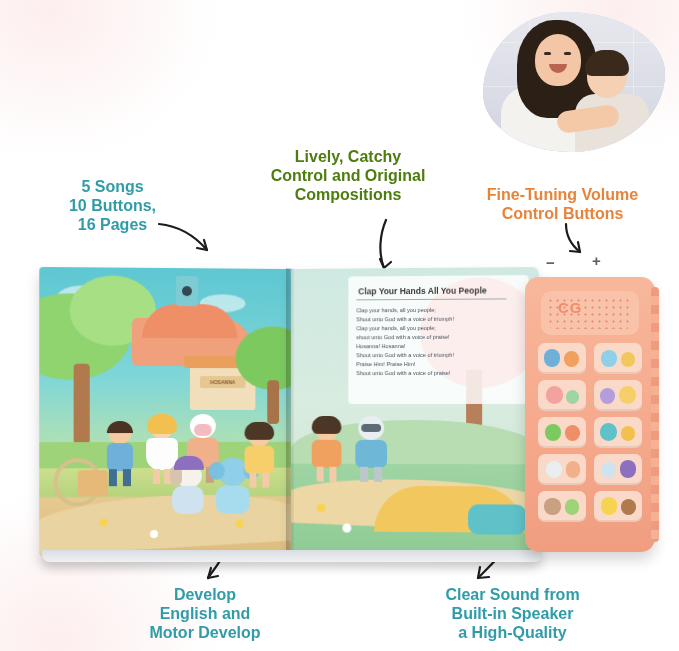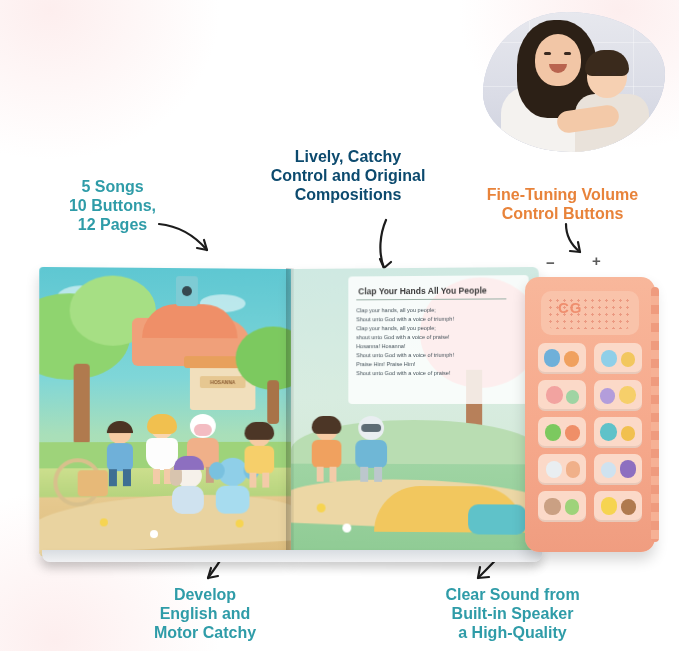--- a/index.html
+++ b/index.html
@@ -21,21 +21,21 @@
     background:radial-gradient(closest-side,#fdeeee 0%,rgba(253,238,238,0) 100%);}
 
   
   .callout{position:absolute;font-weight:bold;line-height:1.18;text-align:center;}
   .c-orange{color:#e8833a;}
   .c-teal{color:#2f9ca8;}
 
   #headline{left:150px;top:16px;width:330px;font-size:17px;color:#e8833a;}
   #headline .l1{font-size:17.5px;}
 
-  #melodies{left:243px;top:148px;width:210px;font-size:16px;color:#0c4a6e;}
+  #melodies{left:243px;top:148px;width:210px;font-size:16px;color:#4d7c0f;}
   #volume{left:455px;top:186px;width:215px;font-size:16px;color:#e8833a;}
   #songs{left:40px;top:178px;width:145px;font-size:16px;color:#2f9ca8;}
   #develop{left:115px;top:586px;width:180px;font-size:16px;color:#2f9ca8;}
   #clearsound{left:405px;top:586px;width:215px;font-size:16px;color:#2f9ca8;}
 
   
   .photo{
     position:absolute;left:483px;top:12px;width:182px;height:140px;
     border-radius:46% 54% 52% 48% / 58% 44% 56% 42%;
     overflow:hidden;
@@ -161,38 +161,38 @@
     <div class="ph-kid-head"></div>
     <div class="ph-kid-hair"></div>
     <div class="ph-kid-eye1"></div>
     <div class="ph-kid-eye2"></div>
     <div class="ph-arm"></div>
   </div>
 
   <div class="callout c-teal" id="songs">
     <div>5 Songs</div>
     <div>10 Buttons,</div>
-    <div>12 Pages</div>
+    <div>16 Pages</div>
   </div>
 
   <div class="callout c-teal" id="melodies">
     <div>Lively, Catchy</div>
     <div>Control and Original</div>
     <div>Compositions</div>
   </div>
 
   <div class="callout c-orange" id="volume">
     <div>Fine-Tuning Volume</div>
     <div>Control Buttons</div>
   </div>
 
   <div class="callout c-teal" id="develop">
     <div>Develop</div>
     <div>English and</div>
-    <div>Motor Catchy</div>
+    <div>Motor Develop</div>
   </div>
 
   <div class="callout c-teal" id="clearsound">
     <div>Clear Sound from</div>
     <div>Built-in Speaker</div>
     <div>a High-Quality</div>
   </div>
 
   <div class="arrow" style="left:155px;top:218px;">
     <svg width="60" height="40" viewBox="0 0 60 40">

